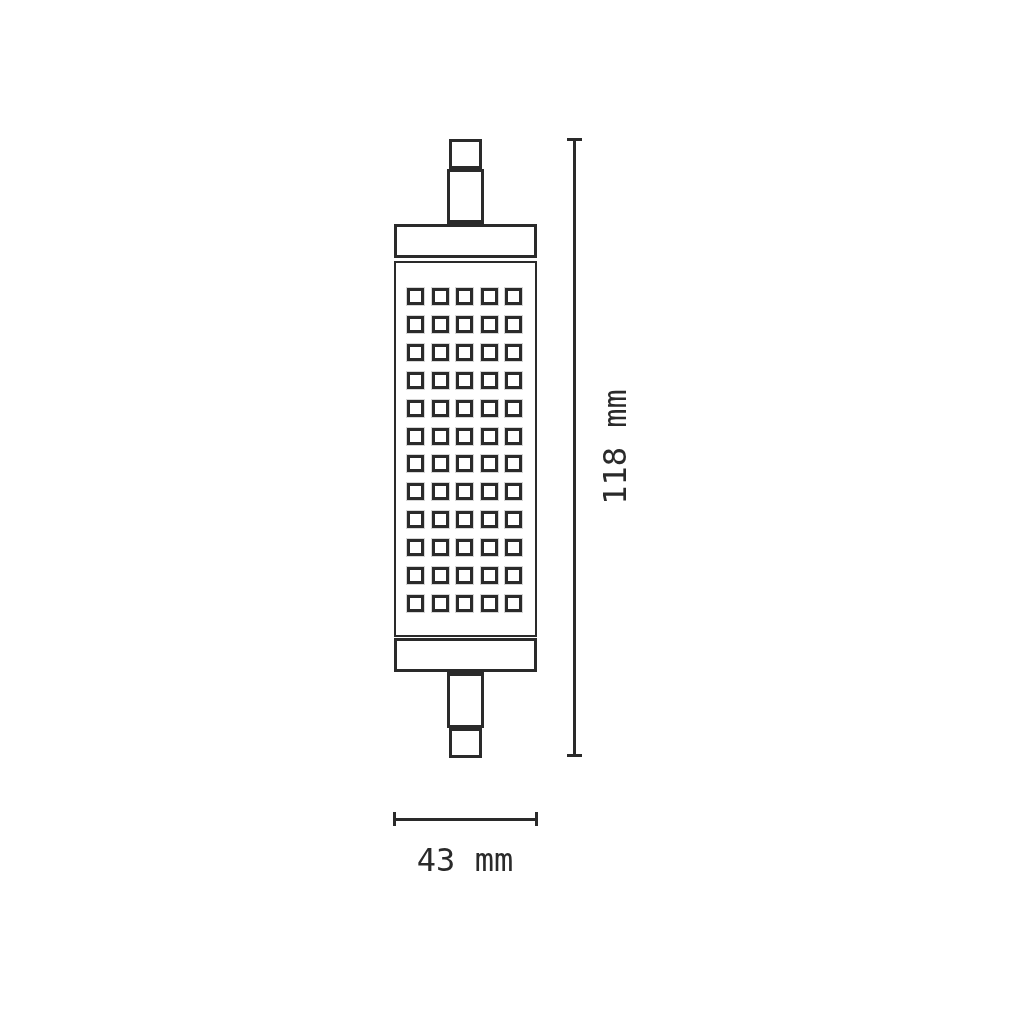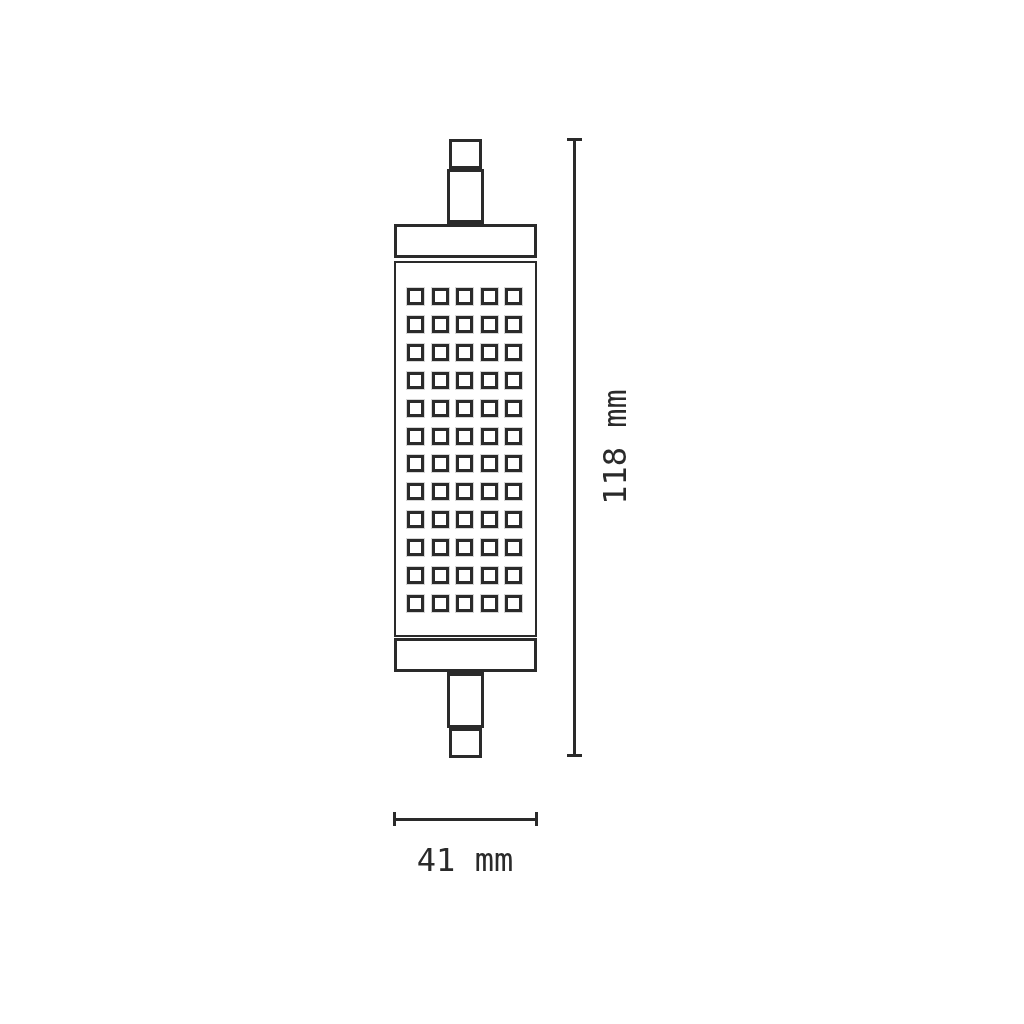--- a/index.html
+++ b/index.html
@@ -126,16 +126,16 @@
     <div class="abs dim vdim-line"></div>
     <div class="abs dim vdim-tick-top"></div>
     <div class="abs dim vdim-tick-bot"></div>
     <div class="abs dim-label vdim-label">118 mm</div>
   </div>
 
   <div>
     <div class="abs dim hdim-line"></div>
     <div class="abs dim hdim-tick-left"></div>
     <div class="abs dim hdim-tick-right"></div>
-    <div class="abs dim-label hdim-label">41 mm</div>
+    <div class="abs dim-label hdim-label">43 mm</div>
   </div>
 
 </div>
 
 </body></html>

